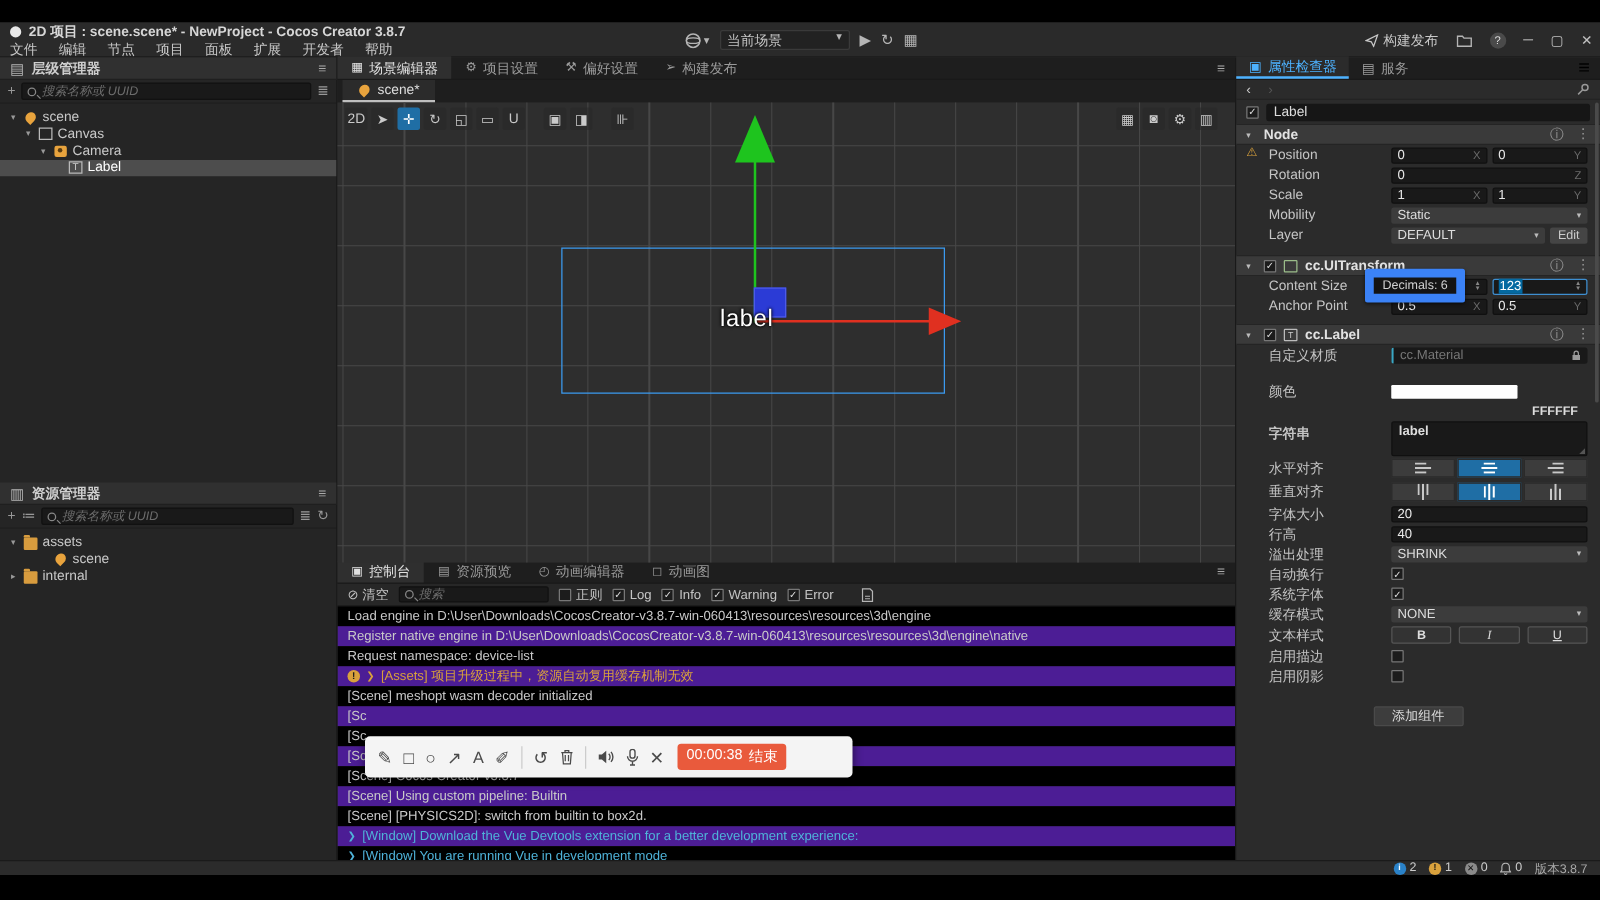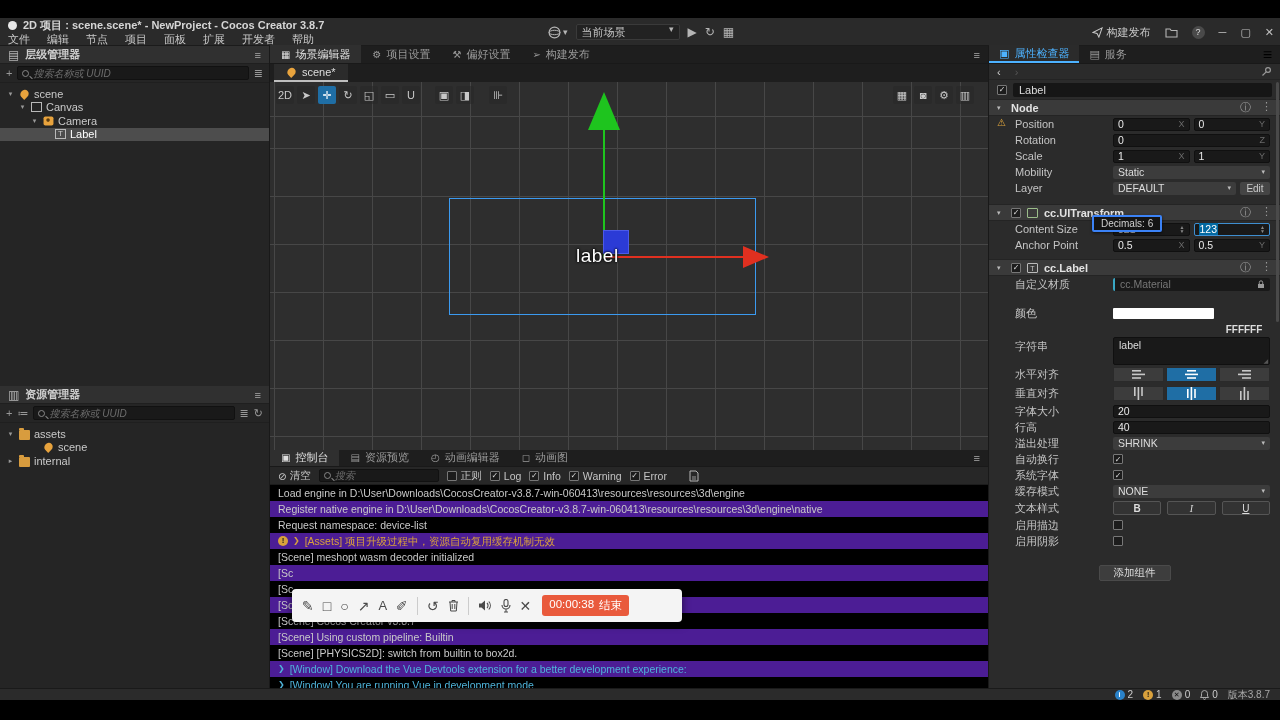--- a/index.html
+++ b/index.html
@@ -140,21 +140,21 @@
   .alignbtn{flex:1;height:15px;background:#3c3c3c;border:1px solid #2a2a2a;display:flex;align-items:center;justify-content:center;color:#c8c8c8;}
   .alignbtn.sel{background:#1f6ea5;color:#fff;}
   .stylebtn{width:52px;height:14px;background:#333;border:1px solid #555;border-radius:2px;display:flex;align-items:center;justify-content:center;font-size:10px;color:#ddd;}
   .stylebtn.b{font-weight:bold;}
   .stylebtn.i{font-style:italic;font-family:"Liberation Serif","DejaVu Serif",serif;}
   .stylebtn.u{text-decoration:underline;}
   .addcomp{margin:16px auto 0;width:72px;height:16px;background:#3d3d3d;border:1px solid #4a4a4a;border-radius:2px;display:flex;align-items:center;justify-content:center;font-size:10.5px;color:#ddd;}
   .iscroll{position:absolute;right:1px;top:36px;width:3px;height:240px;background:#4a4a4a;border-radius:2px;}
 
   
-  .tooltip{position:absolute;left:1092px;top:215px;background:#141414;border:2px solid #3b82f6;color:#d0d0d0;
+  .tooltip{position:absolute;left:1092px;top:215px;background:#141414;border:7px solid #3b82f6;color:#d0d0d0;
     font-size:10px;padding:1px 7px;border-radius:2px;box-shadow:0 1px 3px rgba(0,0,0,.6);z-index:40;}
   .recorder{position:absolute;left:292px;top:589px;width:390px;height:33px;background:#f4f4f4;border-radius:4px;
     box-shadow:0 2px 8px rgba(0,0,0,.55);display:flex;align-items:center;gap:9px;padding:0 10px;z-index:50;color:#4a4a4a;}
   .ric{font-size:14px;line-height:1;display:flex;align-items:center;justify-content:center;}
   .rsep{width:1px;height:18px;background:#ccc;}
   .rtimer{margin-left:2px;background:#e95a3c;border-radius:3px;color:#fff;font-size:11.5px;padding:3px 7px;display:flex;gap:5px;white-space:nowrap;}
 
   
   .statusbar{position:absolute;left:0;top:670px;width:1280px;height:12px;background:#2b2b2b;border-top:1px solid #1a1a1a;display:flex;align-items:center;justify-content:flex-end;gap:10px;padding:0 10px;font-size:10px;color:#a8a8a8;}
   .badge{display:flex;align-items:center;gap:3px;color:#ccc;}
@@ -643,21 +643,21 @@
         </span>
       </span>
     </div>
     <div class="prow">
       <span class="plabel">颜色</span>
       <span class="pctl">
         <span class="swatch"></span>
         <span class="hexlbl">FFFFFF</span>
       </span>
     </div>
-    <div class="prow" style="align-items:flex-start;padding-top:2px;">
+    <div class="prow" style="align-items:flex-start;padding-top:2px;font-weight:bold;">
       <span class="plabel" style="padding-top:2px;">字符串</span>
       <span class="pctl">
         <span class="strfield">label</span>
       </span>
     </div>
     <div class="prow" style="min-height:19px;">
       <span class="plabel">水平对齐</span>
       <span class="pctl" style="gap:2px;">
         <span class="alignbtn">
               <svg width="13" height="9" viewBox="0 0 13 9" fill="currentColor">

